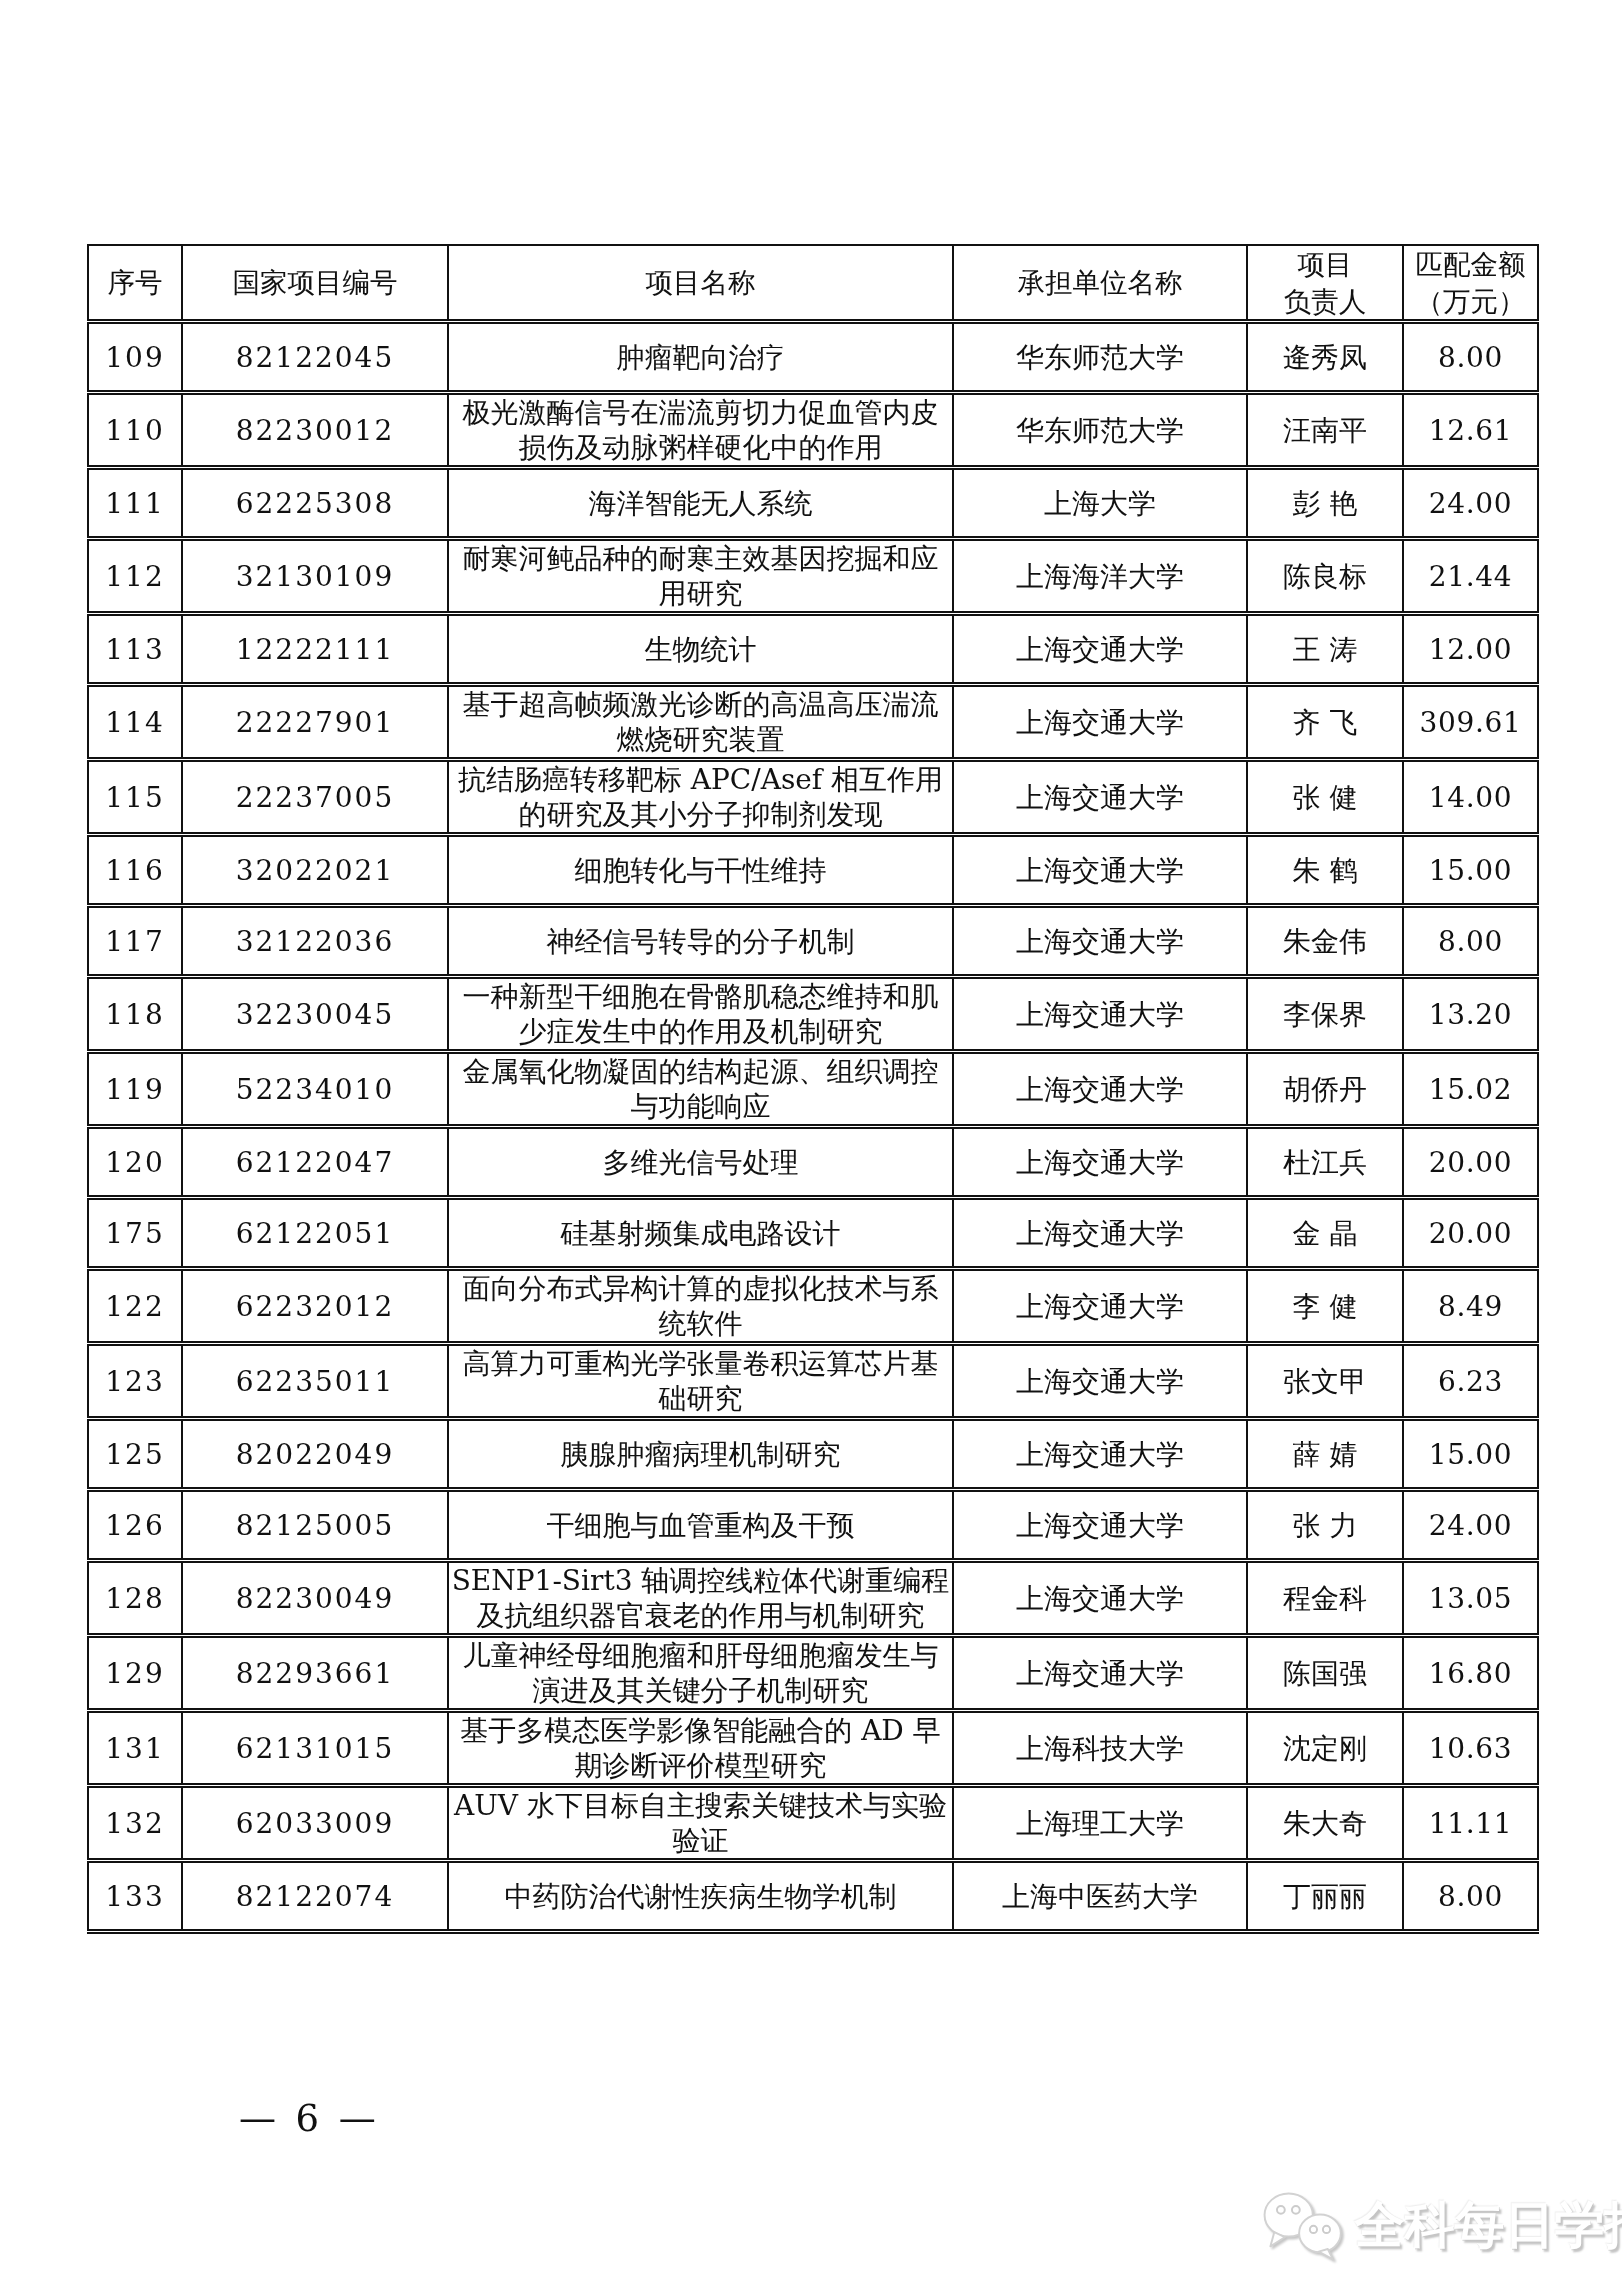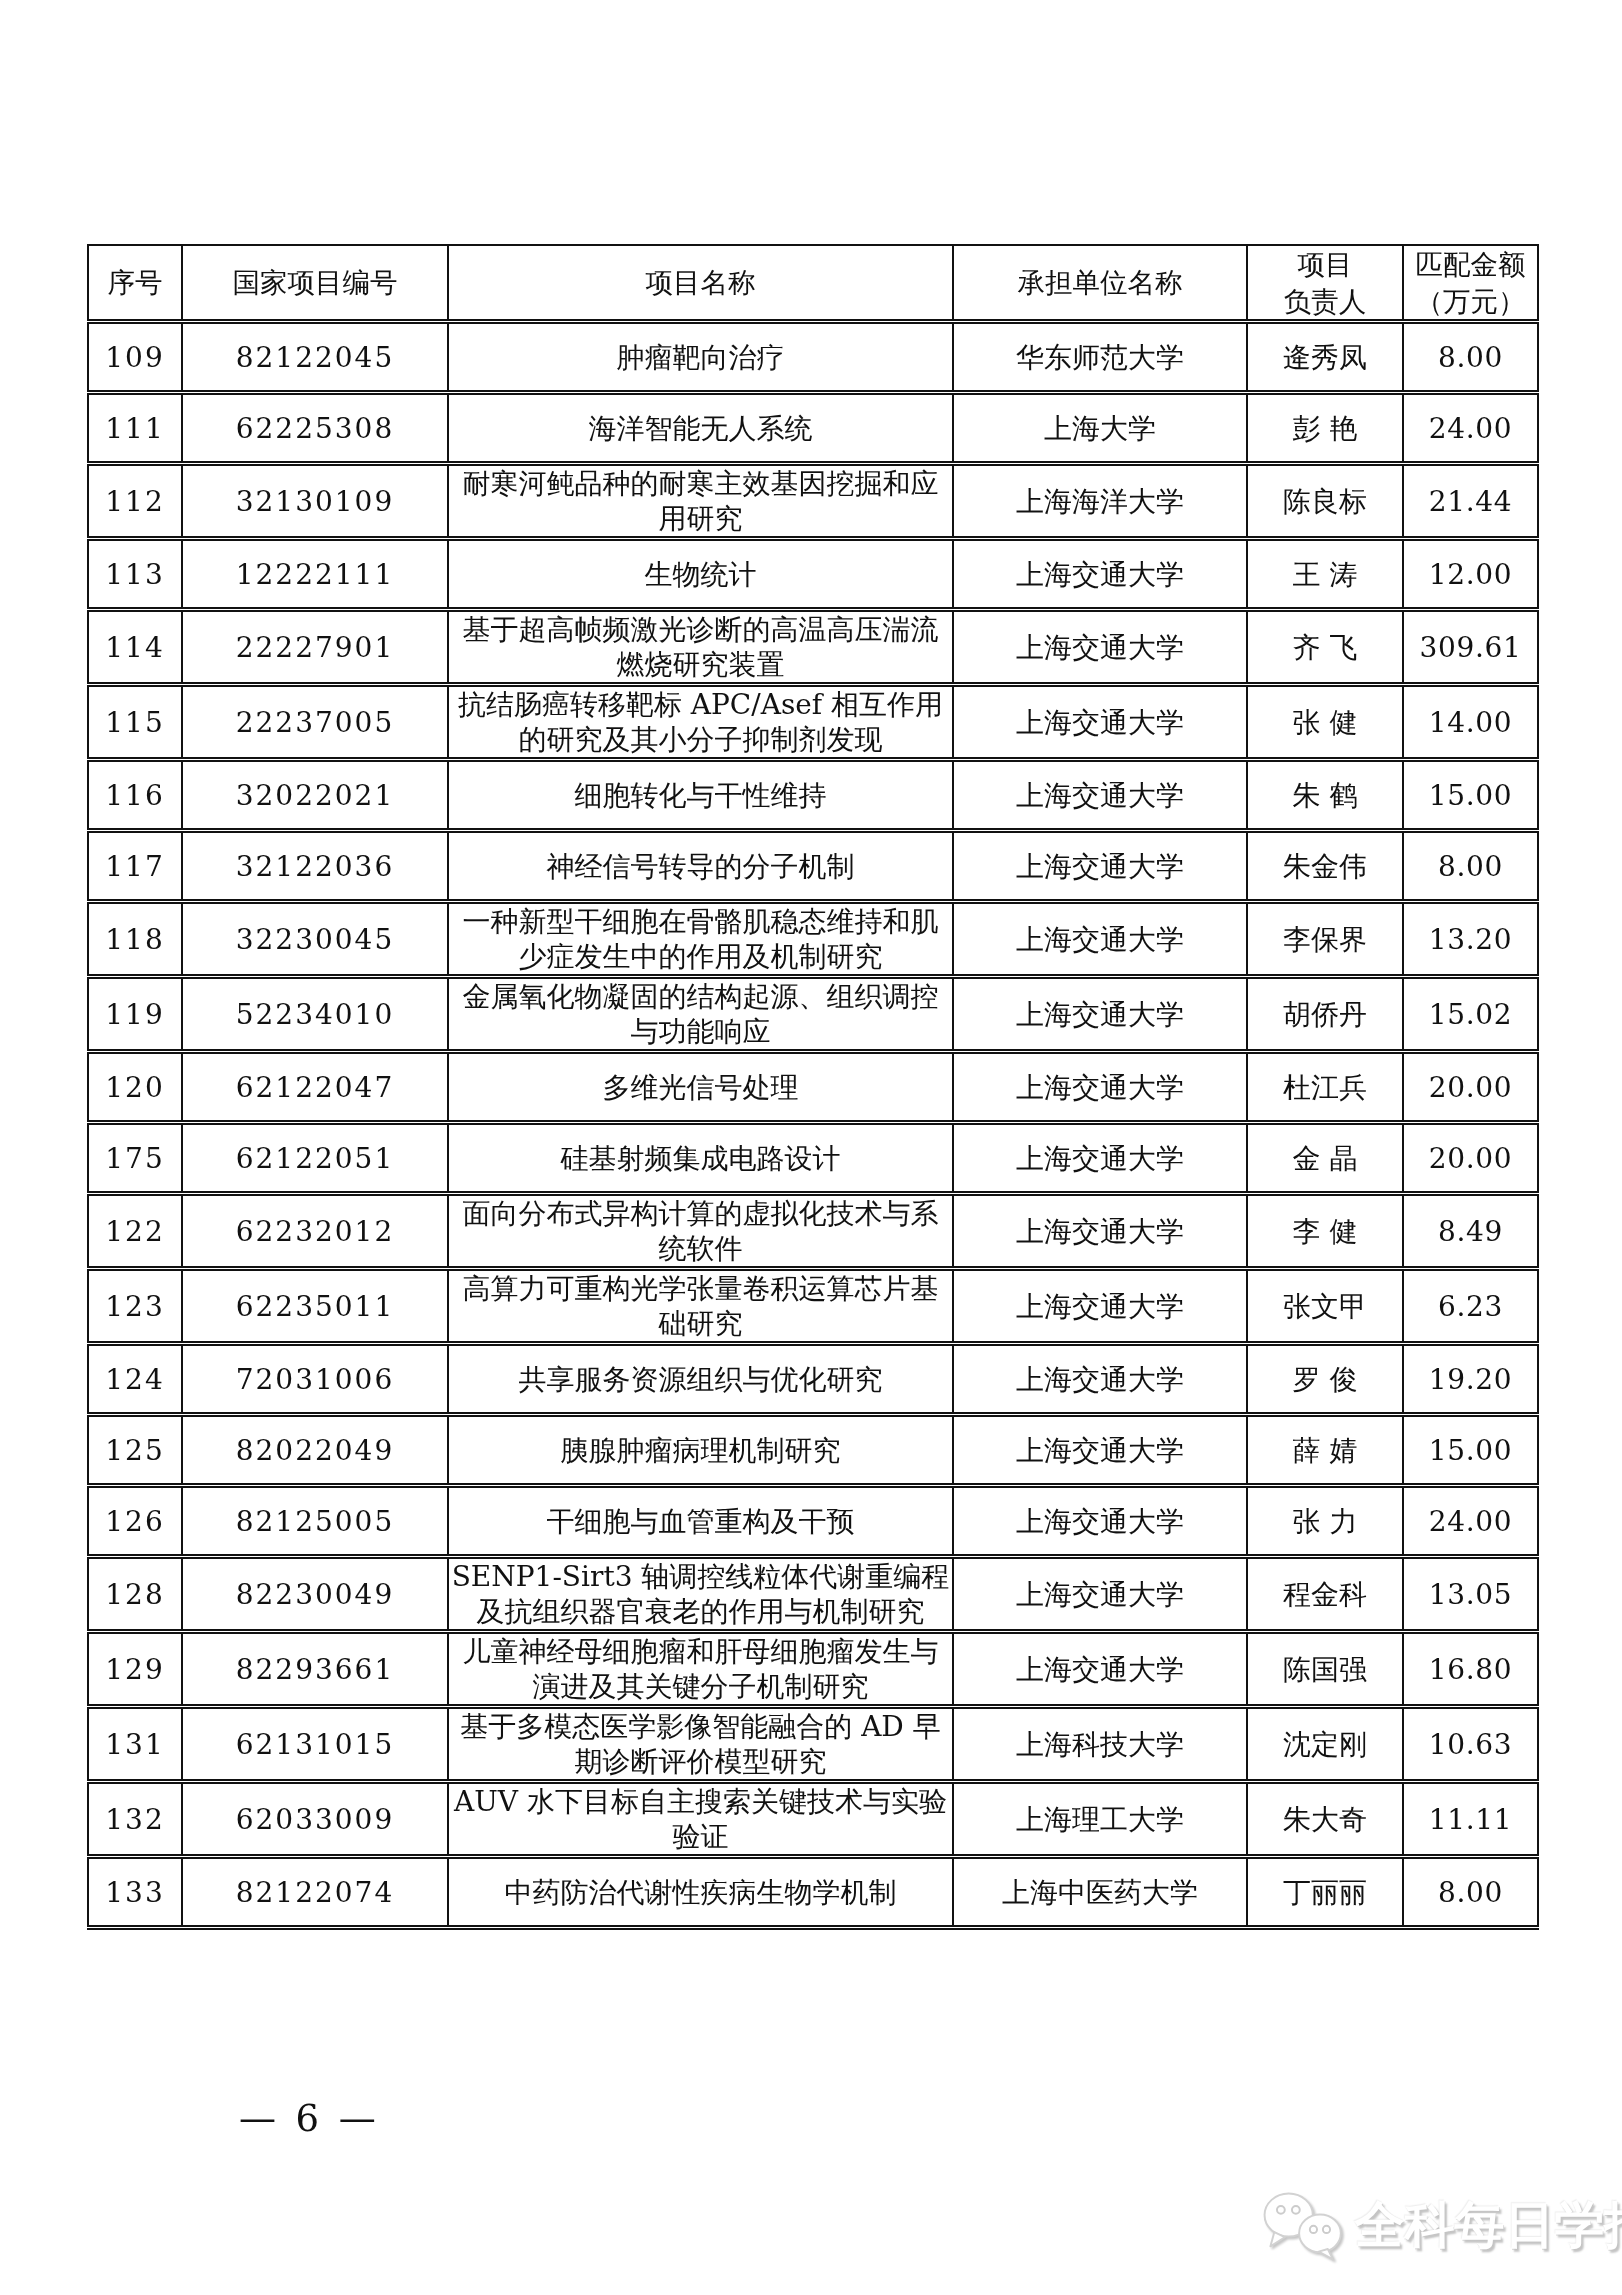--- a/index.html
+++ b/index.html
@@ -118,20 +118,28 @@
     <tbody>
         <tr>
       <td class="c-no">109</td>
       <td class="c-code">82122045</td>
       <td class="c-title">肿瘤靶向治疗</td>
       <td class="c-org">华东师范大学</td>
       <td class="c-leader">逄秀凤</td>
       <td class="c-amount">8.00</td>
     </tr>
         <tr>
+      <td class="c-no">110</td>
+      <td class="c-code">82230012</td>
+      <td class="c-title">极光激酶信号在湍流剪切力促血管内皮损伤及动脉粥样硬化中的作用</td>
+      <td class="c-org">华东师范大学</td>
+      <td class="c-leader">汪南平</td>
+      <td class="c-amount">12.61</td>
+    </tr>
+        <tr>
       <td class="c-no">111</td>
       <td class="c-code">62225308</td>
       <td class="c-title">海洋智能无人系统</td>
       <td class="c-org">上海大学</td>
       <td class="c-leader">彭 艳</td>
       <td class="c-amount">24.00</td>
     </tr>
         <tr>
       <td class="c-no">112</td>
       <td class="c-code">32130109</td>
@@ -220,28 +228,20 @@
       <td class="c-leader">李 健</td>
       <td class="c-amount">8.49</td>
     </tr>
         <tr>
       <td class="c-no">123</td>
       <td class="c-code">62235011</td>
       <td class="c-title">高算力可重构光学张量卷积运算芯片基础研究</td>
       <td class="c-org">上海交通大学</td>
       <td class="c-leader">张文甲</td>
       <td class="c-amount">6.23</td>
-    </tr>
-        <tr>
-      <td class="c-no">124</td>
-      <td class="c-code">72031006</td>
-      <td class="c-title">共享服务资源组织与优化研究</td>
-      <td class="c-org">上海交通大学</td>
-      <td class="c-leader">罗 俊</td>
-      <td class="c-amount">19.20</td>
     </tr>
         <tr>
       <td class="c-no">125</td>
       <td class="c-code">82022049</td>
       <td class="c-title">胰腺肿瘤病理机制研究</td>
       <td class="c-org">上海交通大学</td>
       <td class="c-leader">薛 婧</td>
       <td class="c-amount">15.00</td>
     </tr>
         <tr>

